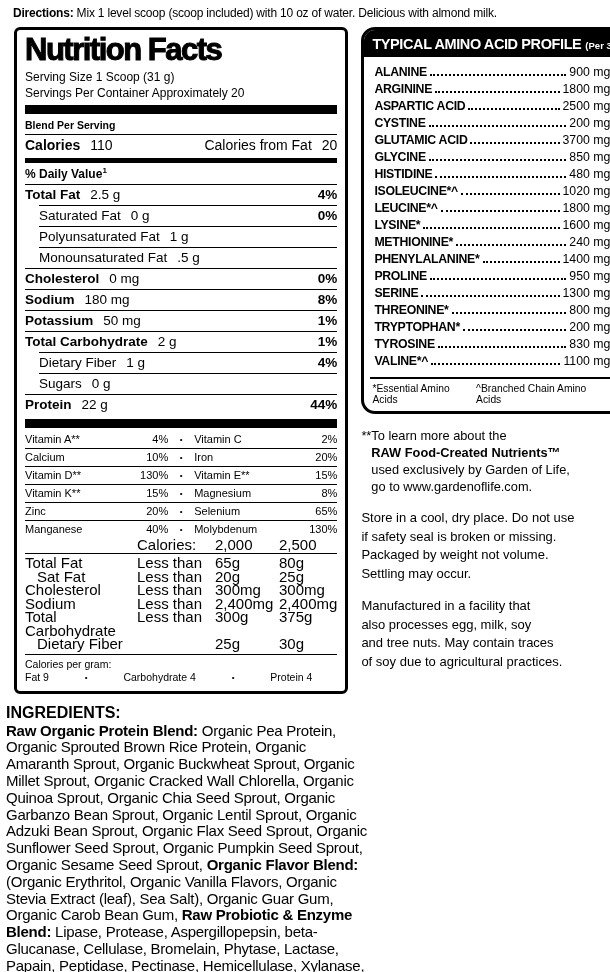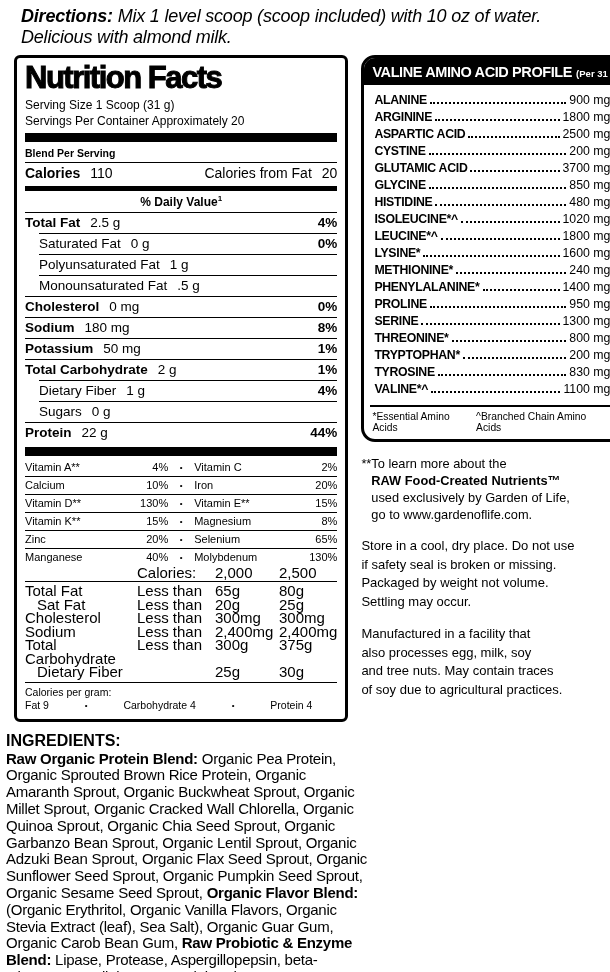--- a/index.html
+++ b/index.html
@@ -6,36 +6,36 @@
   html, body { margin: 0; padding: 0; }
   body {
     width: 610px; height: 972px;
     background: #ffffff; color: #000;
     font-family: "Liberation Sans", sans-serif;
     overflow: hidden;
   }
   .page { padding: 4px 2px 0 5px; }
   .b { font-weight: bold; }
 
-  .directions { font-size: 18px; letter-spacing: -0.2px; margin: 2px 0 7px 16px; font-style: italic; }
+  .directions { font-size: 12px; letter-spacing: -0.2px; margin: 2px 0 7px 8px; }
 
   .columns { display: flex; gap: 13px; margin-left: 9px; align-items: flex-start; }
 
   
   .nf-panel { width: 384px; border: 3px solid #000; border-radius: 6px; padding: 4px 8px 6px; }
   .nf-title { font-size: 31px; font-weight: 900; letter-spacing: -1.5px; line-height: 1.05;
               -webkit-text-stroke: 1px #000; margin-bottom: 2px; }
   .nf-serving { font-size: 12px; line-height: 16px; }
   .bar-thick { height: 9px; background: #000; margin: 4px 0 3px; }
   .bar-med { height: 5px; background: #000; margin: 2px 0; }
   .nf-aps { font-size: 10.5px; font-weight: bold; padding: 2px 0 3px; }
   .nf-cal-row { display: flex; justify-content: space-between; font-size: 14px;
                 padding: 2px 0 3px; border-top: 1px solid #000; }
   .gap-sm { margin-left: 10px; }
-  .nf-dv-head { text-align: center; font-weight: bold; font-size: 12px; padding: 2px 0 3px; }
+  .nf-dv-head { text-align: left; font-weight: bold; font-size: 12px; padding: 2px 0 3px; }
   .nf-row { display: flex; justify-content: space-between; font-size: 13.5px;
             padding: 2.5px 0; border-top: 1px solid #000; }
   .nf-row.ind { margin-left: 14px; }
   .nf-amt { margin-left: 10px; }
   .vit-wrap { margin-top: 0; }
   .vit-row { display: grid; grid-template-columns: 1fr 44px 26px 1fr 44px;
              font-size: 11px; padding: 2.5px 0; border-top: 1px solid #000; align-items: center; }
   .vit-row:first-child { border-top: none; }
   .vit-val { text-align: right; }
   .vit-dot { text-align: center; font-size: 8px; }
@@ -240,21 +240,21 @@
           <span>Carbohydrate 4</span>
           <span class="cpg-dot">•</span>
           <span>Protein 4</span>
         </div>
       </div>
     </div>
 
     <div class="right-col">
       <div class="amino-panel">
         <div class="amino-head">
-          <span class="amino-title">VALINE AMINO ACID PROFILE</span>
+          <span class="amino-title">TYPICAL AMINO ACID PROFILE</span>
           <span class="amino-note">(Per 31 g Serving)</span>
         </div>
         <div id="amino-rows" class="amino-body">
             <div class="amino-row">
               <span class="amino-name">ALANINE</span>
               <span class="leader"></span>
               <span class="amino-val">900 mg</span>
             </div>
             <div class="amino-row">
               <span class="amino-name">ARGININE</span>

